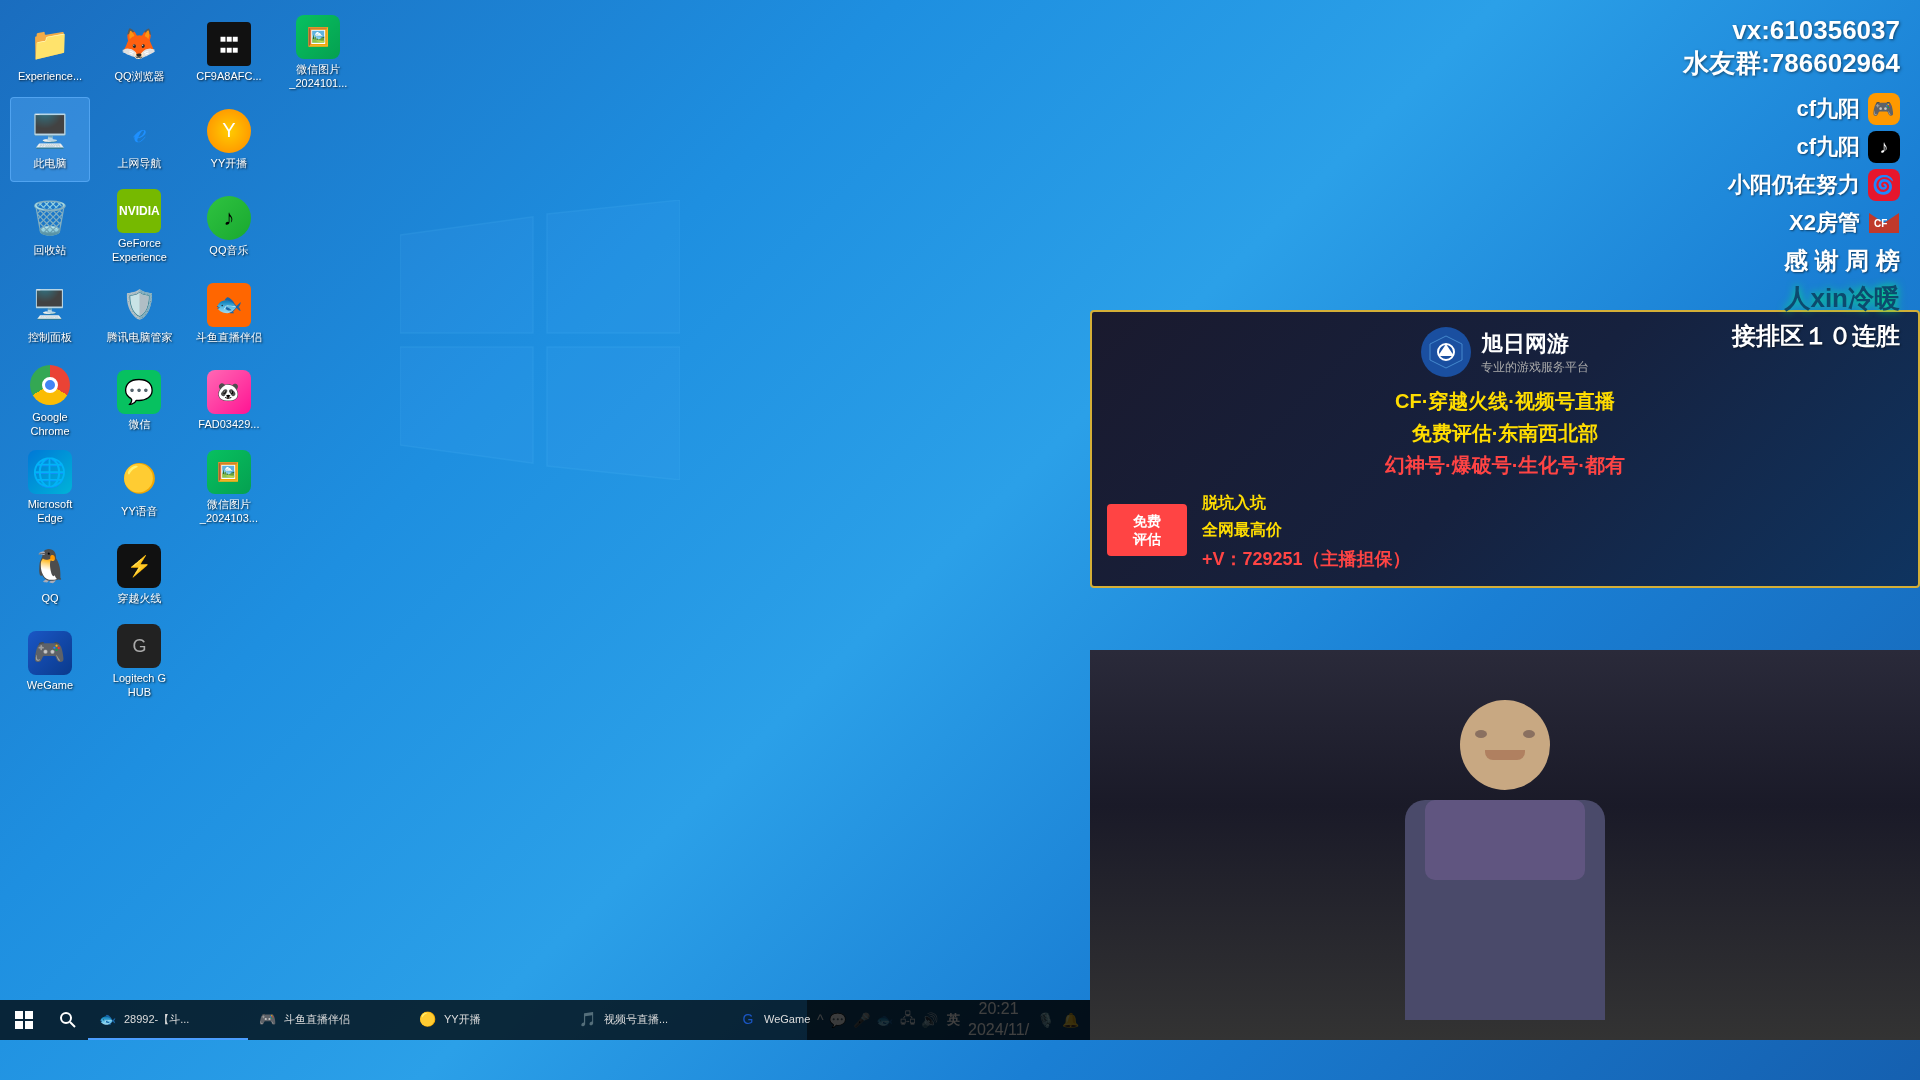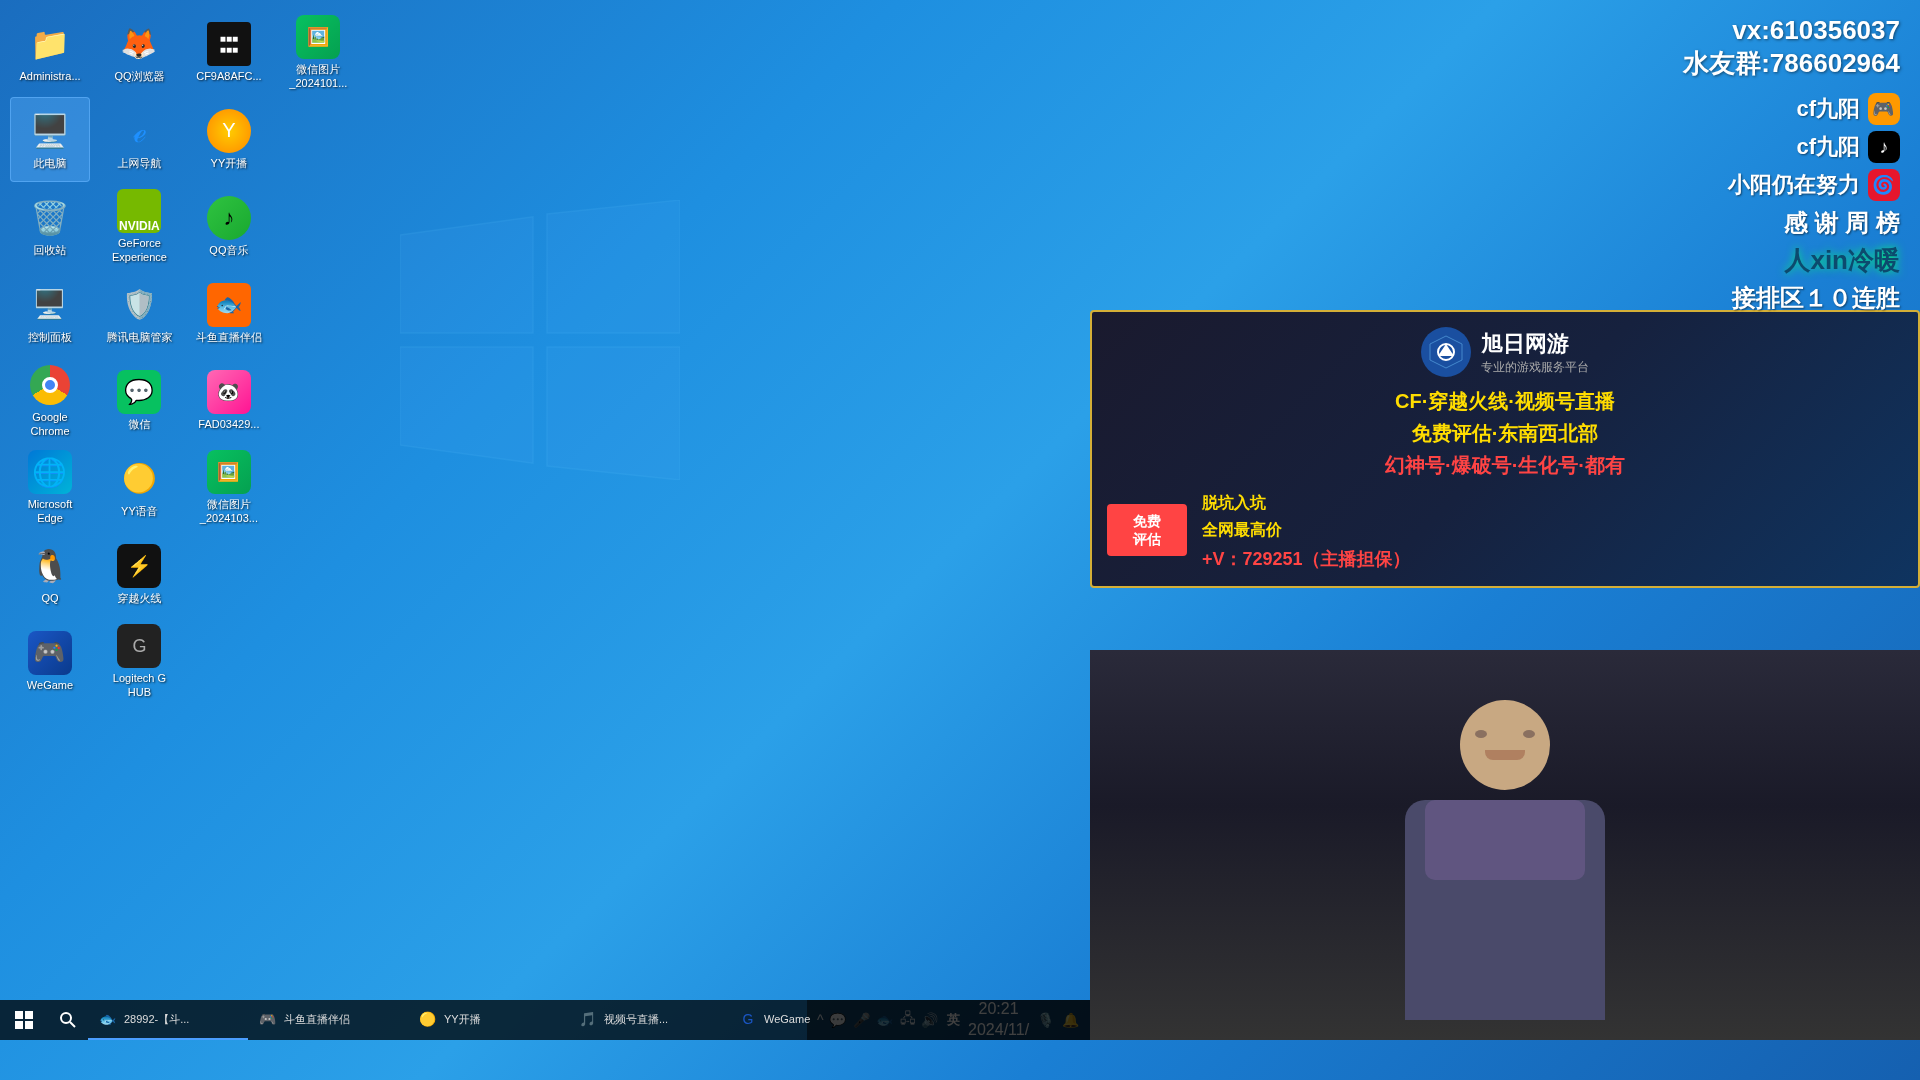--- a/index.html
+++ b/index.html
@@ -446,21 +446,21 @@
     </svg>
   </div>
 
   <div class="desktop-icons">
     
     <div class="icon-col">
       <div class="desktop-icon">
         <div class="icon-img">
           <span style="font-size:32px;">📁</span>
         </div>
-        <span class="icon-label">Administra...</span>
+        <span class="icon-label">Experience...</span>
       </div>
       <div class="desktop-icon selected">
         <div class="icon-img ico-computer">
           <span style="font-size:32px;">🖥️</span>
         </div>
         <span class="icon-label">此电脑</span>
       </div>
       <div class="desktop-icon">
         <div class="icon-img">
           <span style="font-size:32px;">🗑️</span>
@@ -509,21 +509,21 @@
         </div>
         <span class="icon-label">QQ浏览器</span>
       </div>
       <div class="desktop-icon">
         <div class="icon-img">
           <span style="font-size:30px;color:#1e90ff;">ℯ</span>
         </div>
         <span class="icon-label">上网导航</span>
       </div>
       <div class="desktop-icon">
-        <div class="icon-img ico-nvidia" style="display:flex;align-items:flex-end;justify-content:center;border-radius:6px;">
+        <div class="icon-img ico-nvidia" style="display:flex;align-items:center;justify-content:center;border-radius:6px;">
           <span style="font-size:12px;font-weight:bold;color:#fff;">NVIDIA</span>
         </div>
         <span class="icon-label">GeForce<br>Experience</span>
       </div>
       <div class="desktop-icon">
         <div class="icon-img">
           <span style="font-size:28px;">🛡️</span>
         </div>
         <span class="icon-label">腾讯电脑管家</span>
       </div>
@@ -690,20 +690,29 @@
     <div class="social-row">
       <span class="social-name">cf九阳</span>
       <span class="social-icon" style="background:#000;border-radius:8px;">♪</span>
     </div>
 
     <div class="social-row">
       <span class="social-name">小阳仍在努力</span>
       <span class="social-icon" style="background:#e6162d;border-radius:8px;">🌀</span>
     </div>
 
+    <div class="social-row">
+      <span class="social-name">X2房管</span>
+      <span class="social-icon" style="background:transparent;">
+        <svg width="30" height="20" viewBox="0 0 30 20">
+          <polygon points="0,0 15,10 30,0 30,20 0,20" fill="#c0392b"></polygon>
+          <text x="5" y="14" font-size="10" fill="#fff" font-weight="bold">CF</text>
+        </svg>
+      </span>
+    </div>
 
     <div class="thanks-text">感 谢 周 榜</div>
 
     <div style="text-align:right;margin-bottom:4px;">
       <span class="winner-name">人xin冷暖</span>
     </div>
 
     <div class="streak-text">接排区１０连胜</div>
   </div>
 

